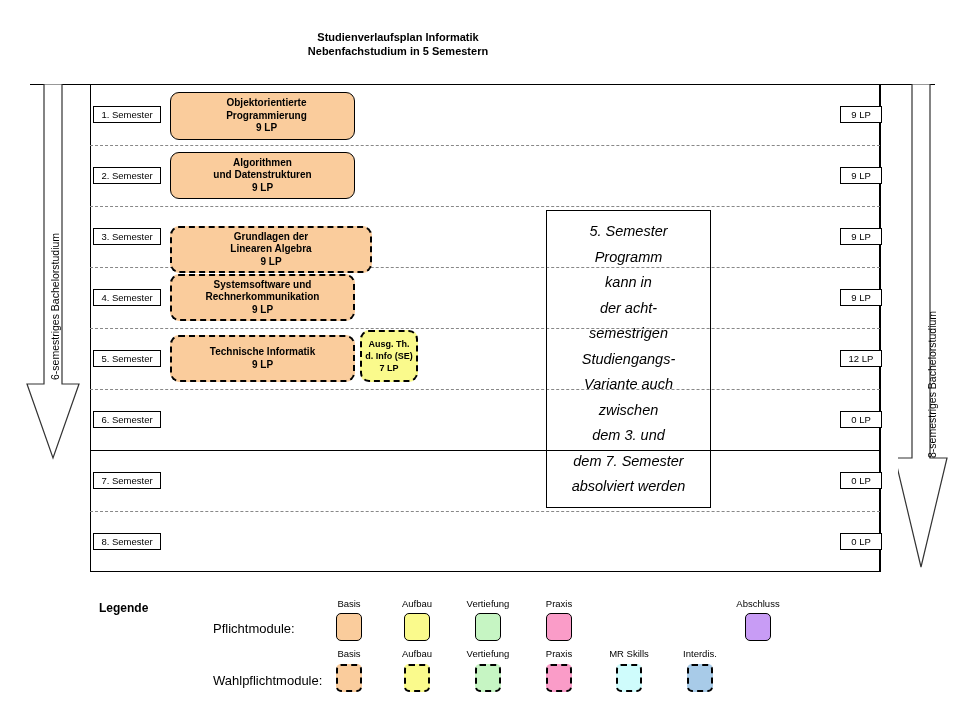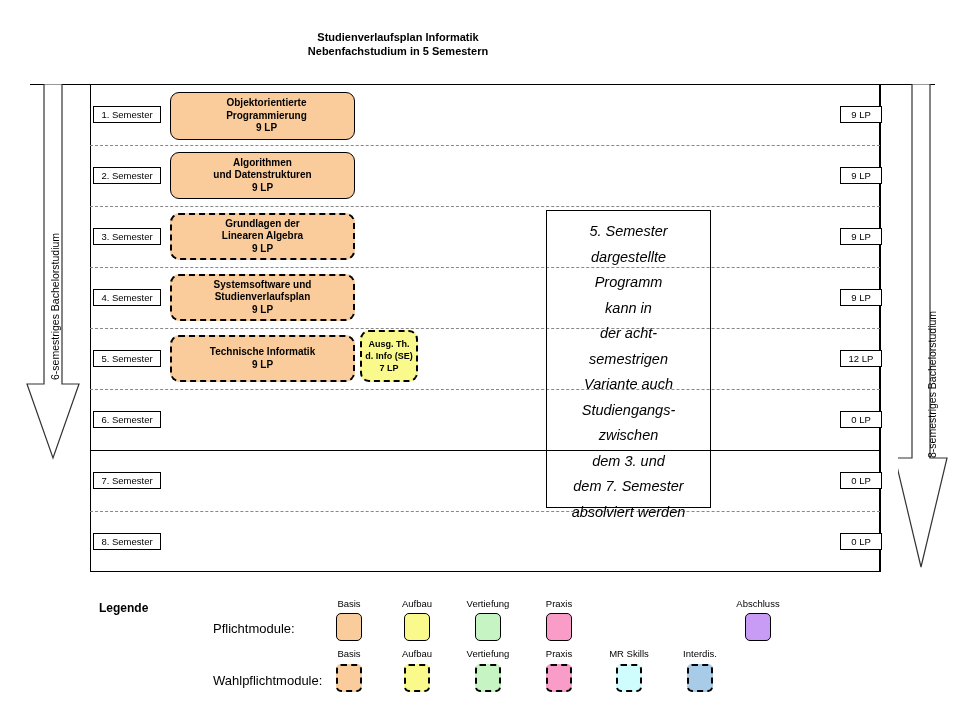--- a/index.html
+++ b/index.html
@@ -243,50 +243,49 @@
     <div class="module" style="left: 170px; top: 92px; width: 185px; height: 48px; background: rgb(250, 204, 156); padding-left: 8px;">
       <span class="mline">Objektorientierte</span>
       <span class="mline">Programmierung</span>
       <span class="mline">9 LP</span>
     </div>
     <div class="module" style="left: 170px; top: 152px; width: 185px; height: 47px; background: rgb(250, 204, 156);">
       <span class="mline">Algorithmen</span>
       <span class="mline">und Datenstrukturen</span>
       <span class="mline">9 LP</span>
     </div>
-    <div class="module dashed" style="left: 170px; top: 213px; width: 185px; height: 47px; background: rgb(250, 204, 156);">
+    <div class="module dashed" style="left: 170px; top: 226px; width: 202px; height: 47px; background: rgb(250, 204, 156);">
       <span class="mline">Grundlagen  der</span>
       <span class="mline">Linearen Algebra</span>
       <span class="mline">9 LP</span>
     </div>
     <div class="module dashed" style="left: 170px; top: 274px; width: 185px; height: 47px; background: rgb(250, 204, 156);">
       <span class="mline">Systemsoftware und</span>
-      <span class="mline">Studienverlaufsplan</span>
+      <span class="mline">Rechnerkommunikation</span>
       <span class="mline">9 LP</span>
     </div>
     <div class="module dashed" style="left: 170px; top: 335px; width: 185px; height: 47px; background: rgb(250, 204, 156);">
       <span class="mline">Technische Informatik</span>
       <span class="mline">9 LP</span>
     </div>
     <div class="module dashed" style="left: 360px; top: 330px; width: 58px; height: 52px; background: rgb(250, 250, 140); font-size: 9px; line-height: 12px;">
       <span class="mline">Ausg. Th.</span>
       <span class="mline">d. Info (SE)</span>
       <span class="mline">7 LP</span>
     </div>
   </div>
 
 <div id="note-box">
     <span>5. Semester</span>
-    <span>dargestellte</span>
     <span>Programm</span>
     <span>kann in</span>
     <span>der acht-</span>
     <span>semestrigen</span>
+    <span>Studiengangs-</span>
     <span>Variante auch</span>
-    <span>Studiengangs-</span>
     <span>zwischen</span>
     <span>dem 3. und</span>
     <span>dem 7. Semester</span>
     <span>absolviert werden</span>
   </div>
 
 <svg class="side-arrow" style="left:22px; top:84px;" width="62" height="380" viewBox="0 0 62 380">
   <polygon points="22,0 40,0 40,300 57,300 31,374 5,300 22,300" fill="#ffffff" stroke="#333333" stroke-width="1.2"></polygon>
 </svg>
 <div class="arrow-text" style="left:49px; top:380px; transform: rotate(-90deg);">6-semestriges Bachelorstudium</div>

